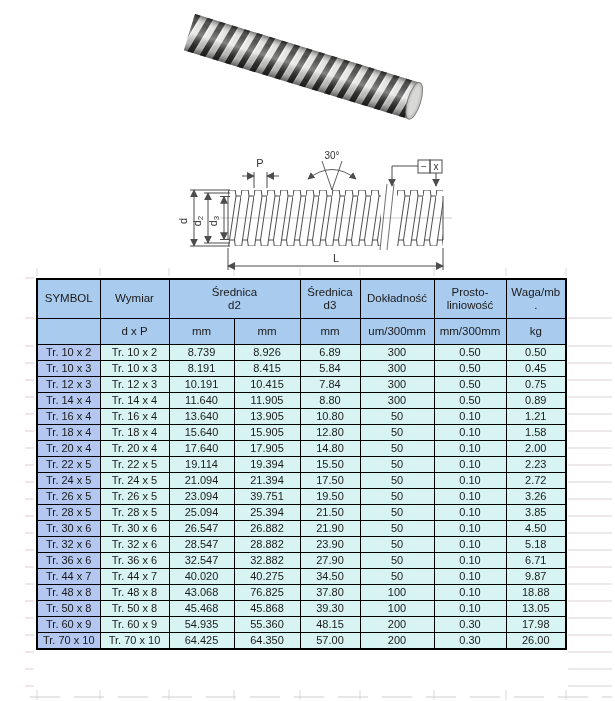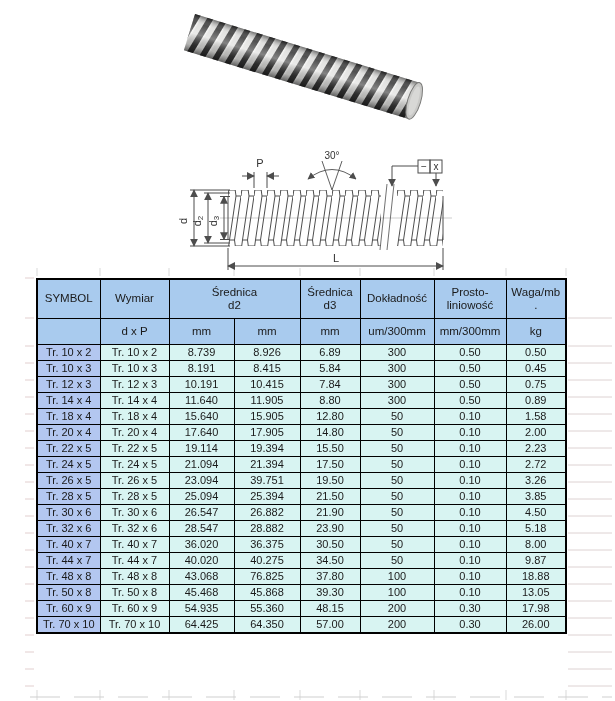--- a/index.html
+++ b/index.html
@@ -200,20 +200,30 @@
         <td class="sym">Tr. 14 x 4</td>
         <td>Tr. 14 x 4</td>
         <td>11.640</td>
         <td>11.905</td>
         <td>8.80</td>
         <td>300</td>
         <td>0.50</td>
         <td>0.89</td>
       </tr>
 
+      <tr>
+        <td class="sym">Tr. 16 x 4</td>
+        <td>Tr. 16 x 4</td>
+        <td>13.640</td>
+        <td>13.905</td>
+        <td>10.80</td>
+        <td>50</td>
+        <td>0.10</td>
+        <td>1.21</td>
+      </tr>
 
       <tr>
         <td class="sym">Tr. 18 x 4</td>
         <td>Tr. 18 x 4</td>
         <td>15.640</td>
         <td>15.905</td>
         <td>12.80</td>
         <td>50</td>
         <td>0.10</td>
         <td>1.58</td>
@@ -289,31 +299,31 @@
         <td class="sym">Tr. 32 x 6</td>
         <td>Tr. 32 x 6</td>
         <td>28.547</td>
         <td>28.882</td>
         <td>23.90</td>
         <td>50</td>
         <td>0.10</td>
         <td>5.18</td>
       </tr>
 
-
-      <tr>
-        <td class="sym">Tr. 40 x 7</td>
-        <td>Tr. 40 x 7</td>
-        <td>36.020</td>
-        <td>36.375</td>
-        <td>30.50</td>
-        <td>50</td>
-        <td>0.10</td>
-        <td>8.00</td>
-      </tr>
+      <tr>
+        <td class="sym">Tr. 36 x 6</td>
+        <td>Tr. 36 x 6</td>
+        <td>32.547</td>
+        <td>32.882</td>
+        <td>27.90</td>
+        <td>50</td>
+        <td>0.10</td>
+        <td>6.71</td>
+      </tr>
+
 
       <tr>
         <td class="sym">Tr. 44 x 7</td>
         <td>Tr. 44 x 7</td>
         <td>40.020</td>
         <td>40.275</td>
         <td>34.50</td>
         <td>50</td>
         <td>0.10</td>
         <td>9.87</td>

